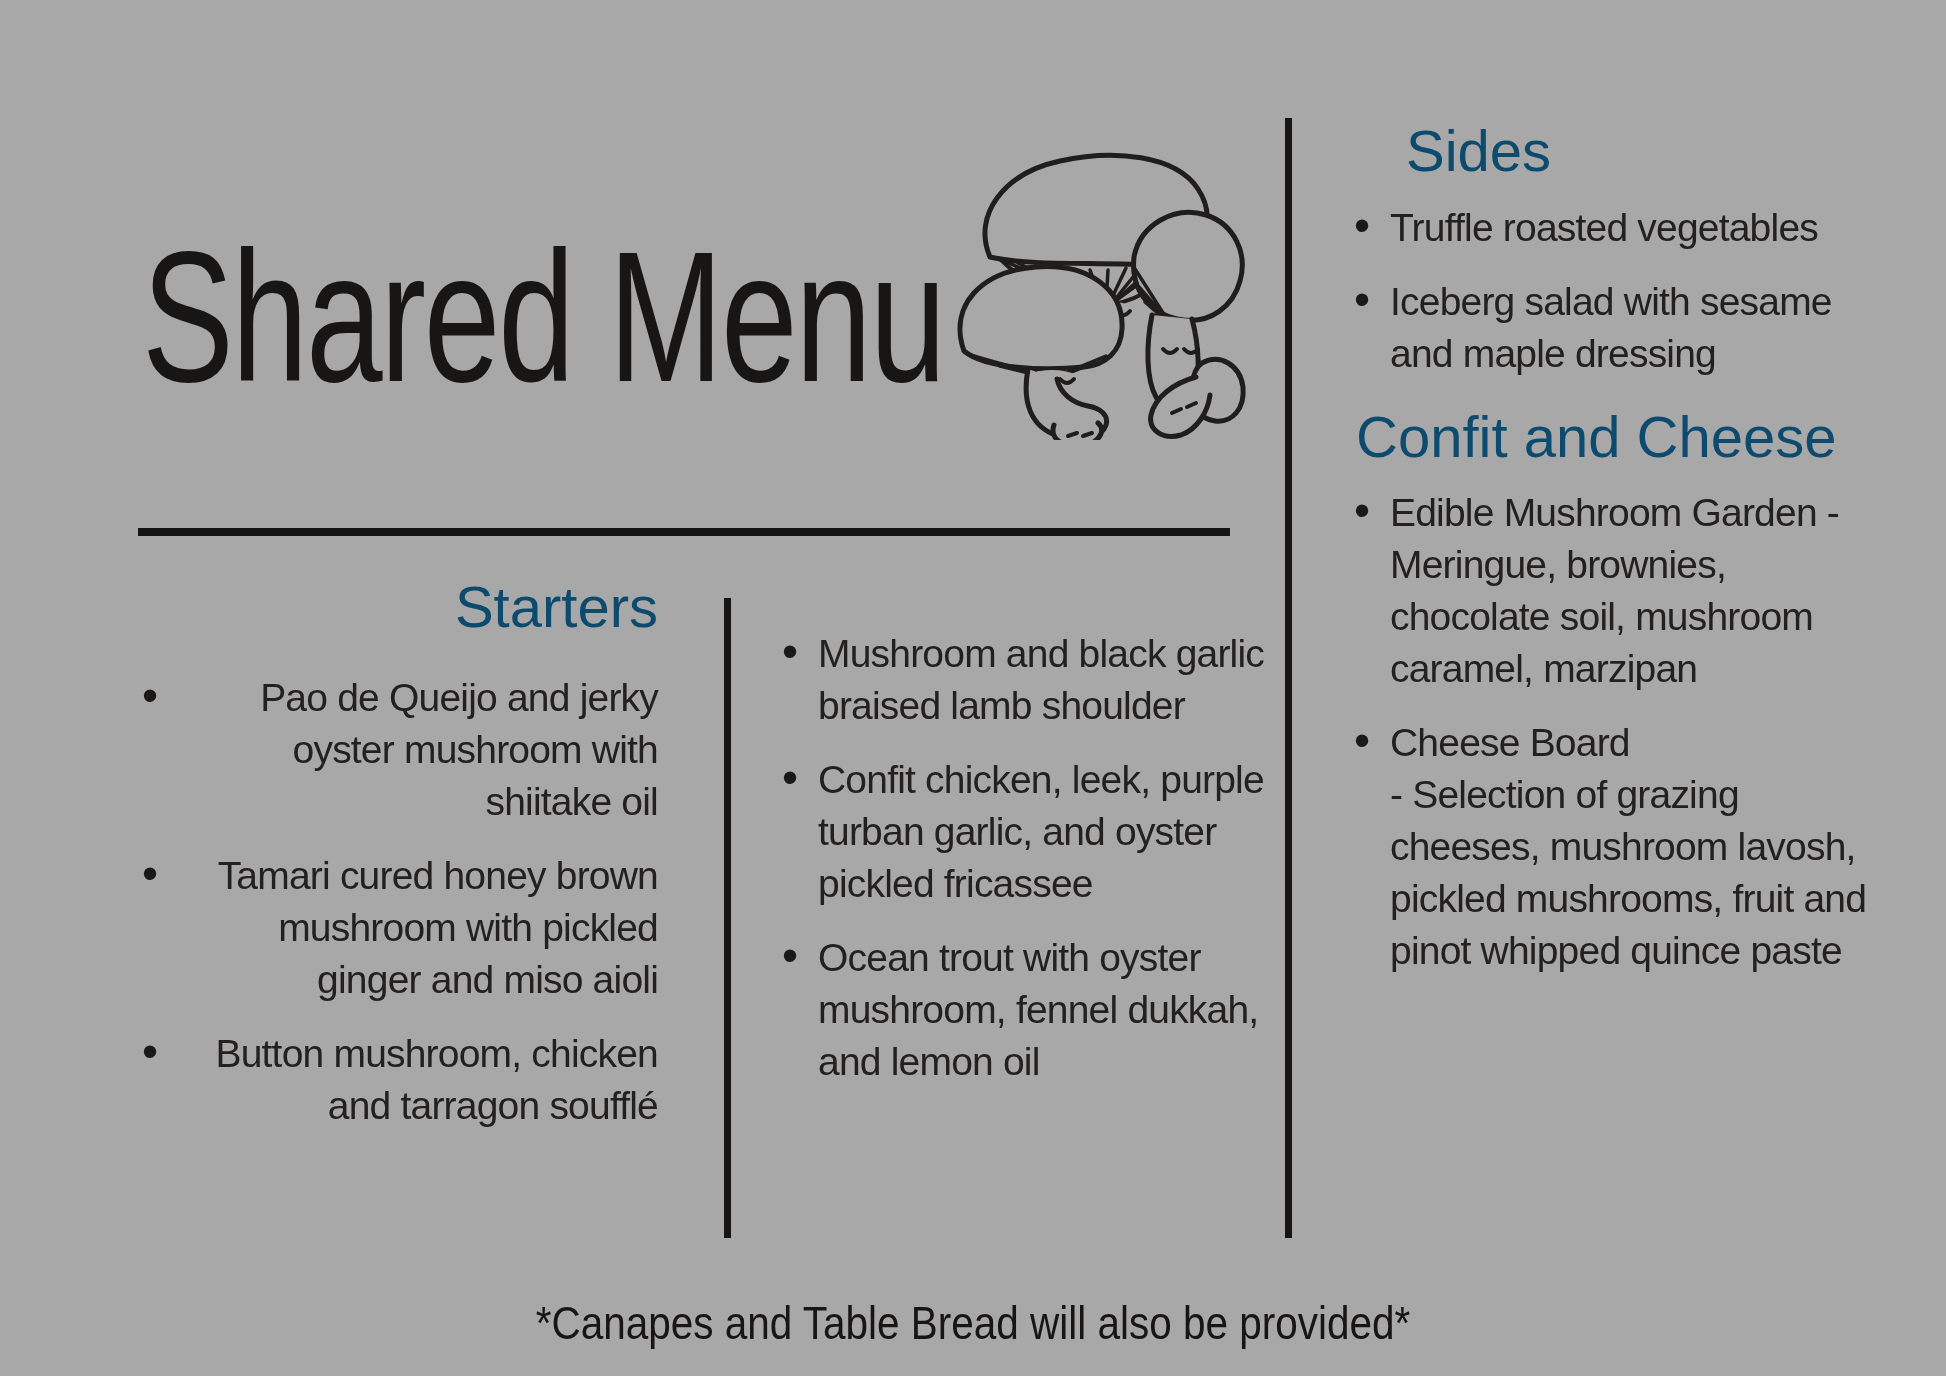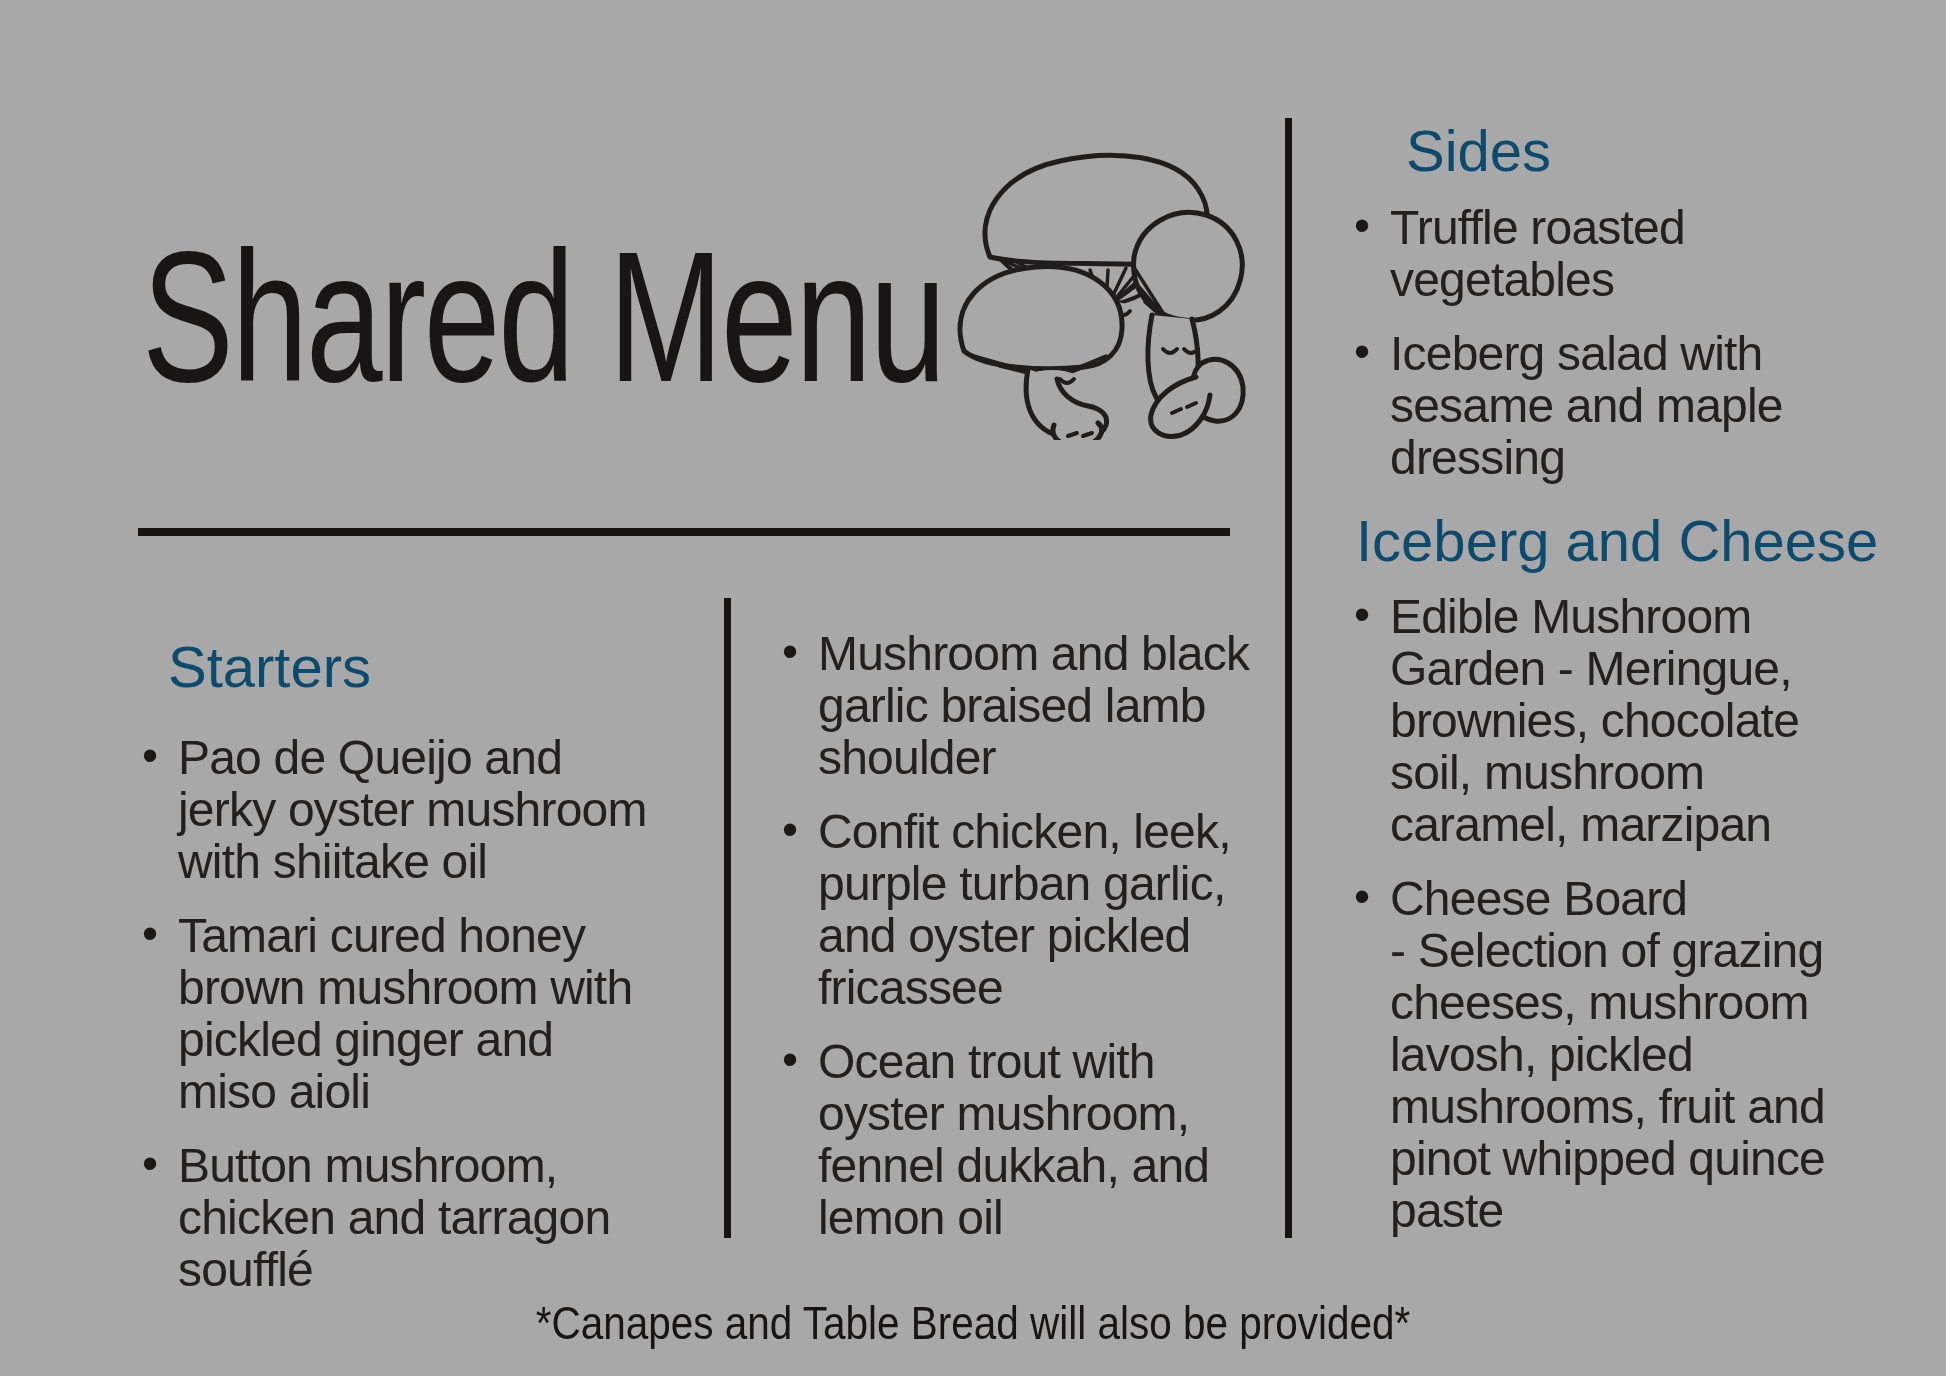--- a/index.html
+++ b/index.html
@@ -20,32 +20,32 @@
   .illustration{position:absolute;left:936px;top:138px;width:320px;height:302px;}
   .rule{position:absolute;left:138px;top:528px;width:1092px;height:8px;background:#161313;}
   .vdiv{position:absolute;width:7px;background:#161313;}
   .vdiv-left{left:724px;top:598px;height:640px;}
   .vdiv-right{left:1285px;top:118px;height:1120px;}
   .col{position:absolute;}
   .col h2{
     font-size:58px;line-height:1.2;font-weight:400;
     margin:0;color:#0c4a6e;
   }
-  .col-starters{left:138px;top:632px;width:520px;}
+  .col-starters{left:138px;top:572px;width:520px;text-align:right;}
   .col-main{left:778px;top:598px;width:500px;}
   .col-right{left:1350px;top:116px;width:540px;}
   .col-starters h2{padding-left:30px;}
   .col-main h2{padding-left:52px;}
   h2.sides{padding-left:56px;}
   h2.sweets{padding-left:6px;margin-top:20px;}
   .col ul{list-style:none;margin:30px 0 0;padding:0;}
   .col-right ul{margin-top:16px;}
   .col li{
     position:relative;padding-left:40px;
-    font-size:48px;line-height:52px;letter-spacing:-0.8px;
+    font-size:39px;line-height:52px;letter-spacing:-0.8px;
     margin-bottom:22px;white-space:pre-line;color:#232020;
   }
   .col li::before{
     content:"\2022";
     position:absolute;left:4px;top:-3px;font-size:46px;color:#1b1818;
   }
   .footnote{
     position:absolute;left:0;top:1296px;width:100%;
     text-align:center;font-size:46px;color:#181515;
     transform:scaleX(.88);
@@ -121,21 +121,21 @@
   <div class="rule"></div>
   <div class="vdiv vdiv-left"></div>
   <div class="vdiv vdiv-right"></div>
 
   <div class="col col-right">
     <h2 class="sides">Sides</h2>
     <ul>
       <li>Truffle roasted vegetables</li>
       <li>Iceberg salad with sesame and maple dressing</li>
     </ul>
-    <h2 class="sweets">Iceberg and Cheese</h2>
+    <h2 class="sweets">Confit and Cheese</h2>
     <ul>
       <li>Edible Mushroom Garden - Meringue, brownies, chocolate soil, mushroom caramel, marzipan</li>
       <li>Cheese Board
 - Selection of grazing cheeses, mushroom lavosh, pickled mushrooms, fruit and pinot whipped quince paste</li>
     </ul>
   </div>
 
   <div class="col col-starters">
     <h2>Starters</h2>
     <ul>

